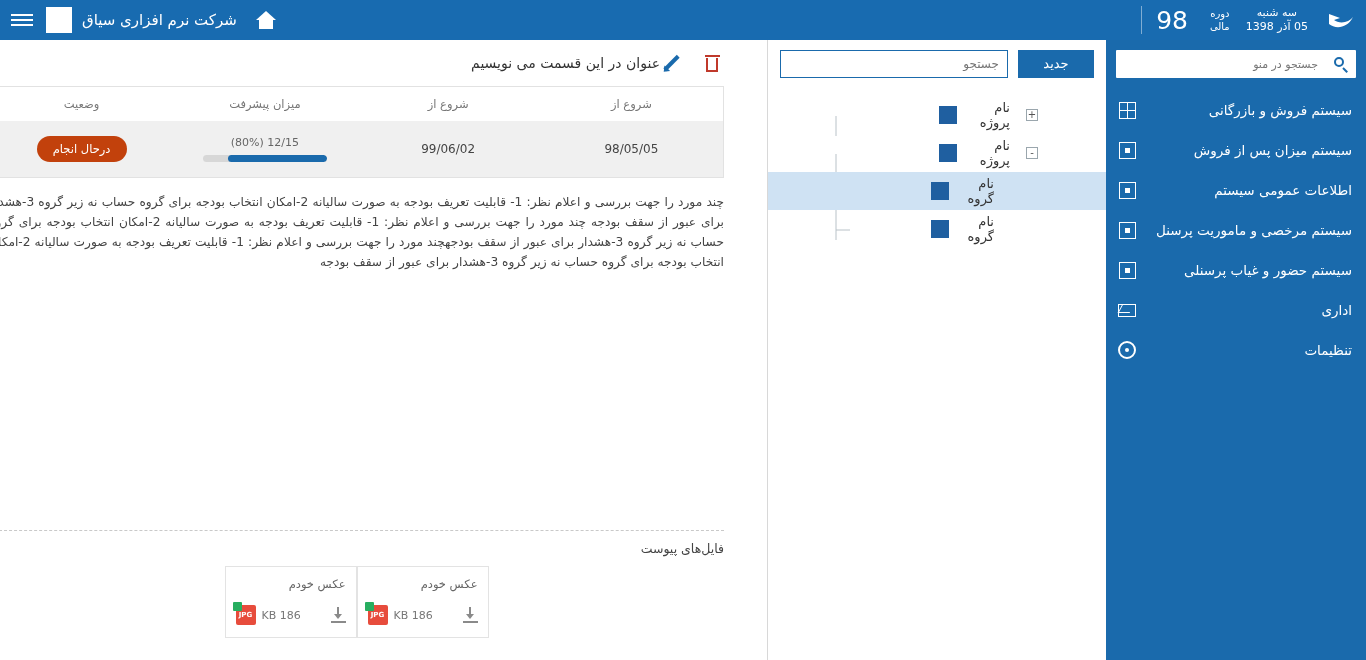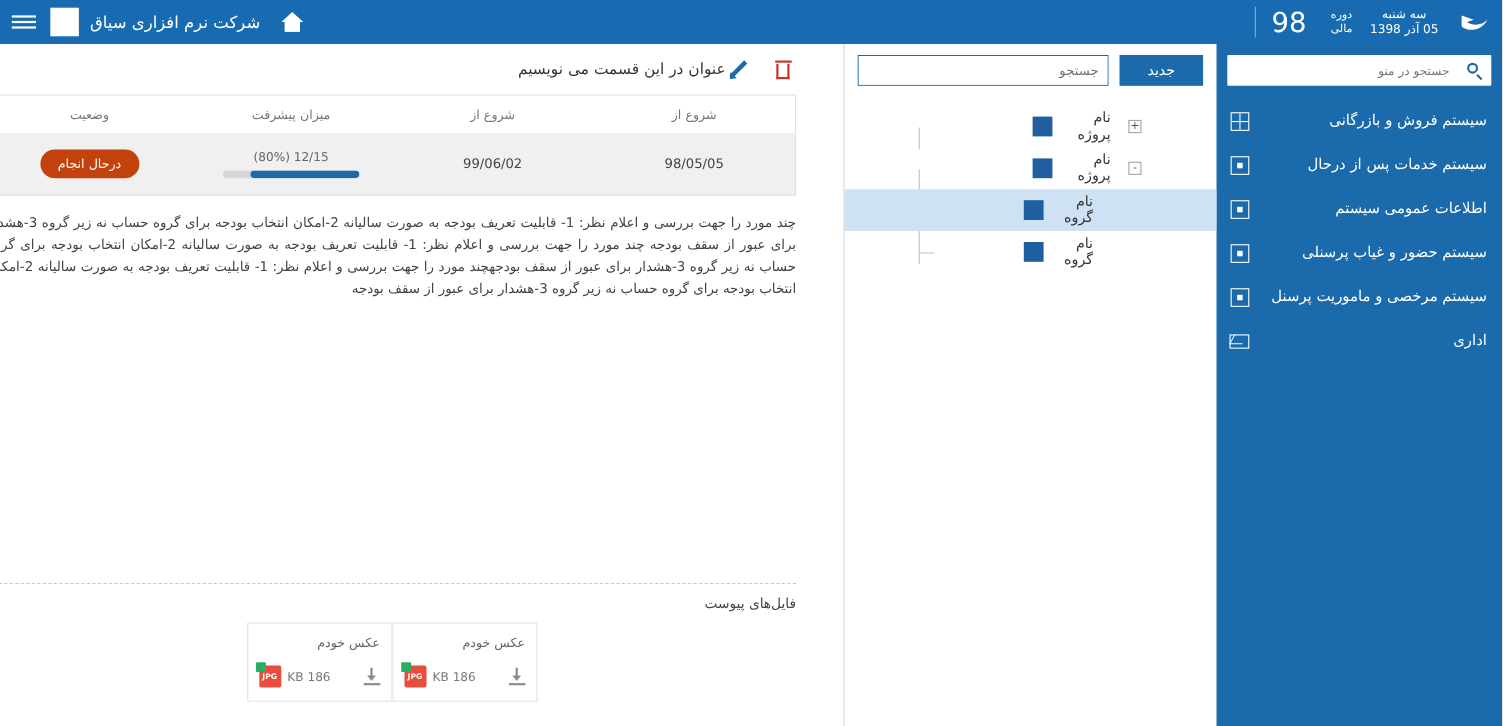--- a/index.html
+++ b/index.html
@@ -557,47 +557,53 @@
     </div>
 
     <div class="menu">
       <div class="menu-item">
         <span class="menu-label">سیستم فروش و بازرگانی</span>
         <span class="menu-ico">
             <span class="ico-box grid"></span>
           </span>
       </div>
       <div class="menu-item">
-        <span class="menu-label">سیستم خدمات پس از درحال</span>
+        <span class="menu-label">سیستم میزان پس از فروش</span>
         <span class="menu-ico">
             <span class="ico-box dot"></span>
           </span>
       </div>
       <div class="menu-item">
         <span class="menu-label">اطلاعات عمومی سیستم</span>
         <span class="menu-ico">
             <span class="ico-box dot"></span>
           </span>
       </div>
       <div class="menu-item">
+        <span class="menu-label">سیستم مرخصی و ماموریت پرسنل</span>
+        <span class="menu-ico">
+            <span class="ico-box dot"></span>
+          </span>
+      </div>
+      <div class="menu-item">
         <span class="menu-label">سیستم حضور و غیاب پرسنلی</span>
         <span class="menu-ico">
             <span class="ico-box dot"></span>
           </span>
       </div>
       <div class="menu-item">
-        <span class="menu-label">سیستم مرخصی و ماموریت پرسنل</span>
-        <span class="menu-ico">
-            <span class="ico-box dot"></span>
-          </span>
-      </div>
-      <div class="menu-item">
         <span class="menu-label">اداری</span>
         <span class="menu-ico">
             <span class="ico-env"></span>
+          </span>
+      </div>
+      <div class="menu-item">
+        <span class="menu-label">تنظیمات</span>
+        <span class="menu-ico">
+            <span class="ico-gear"></span>
           </span>
       </div>
     </div>
   </div>
 
   <div class="midpanel">
     <div class="mid-toolbar">
       <button class="btn-new">جدید</button>
       <div class="mid-search">
         <input type="text" value="" placeholder="جستجو" style="">

